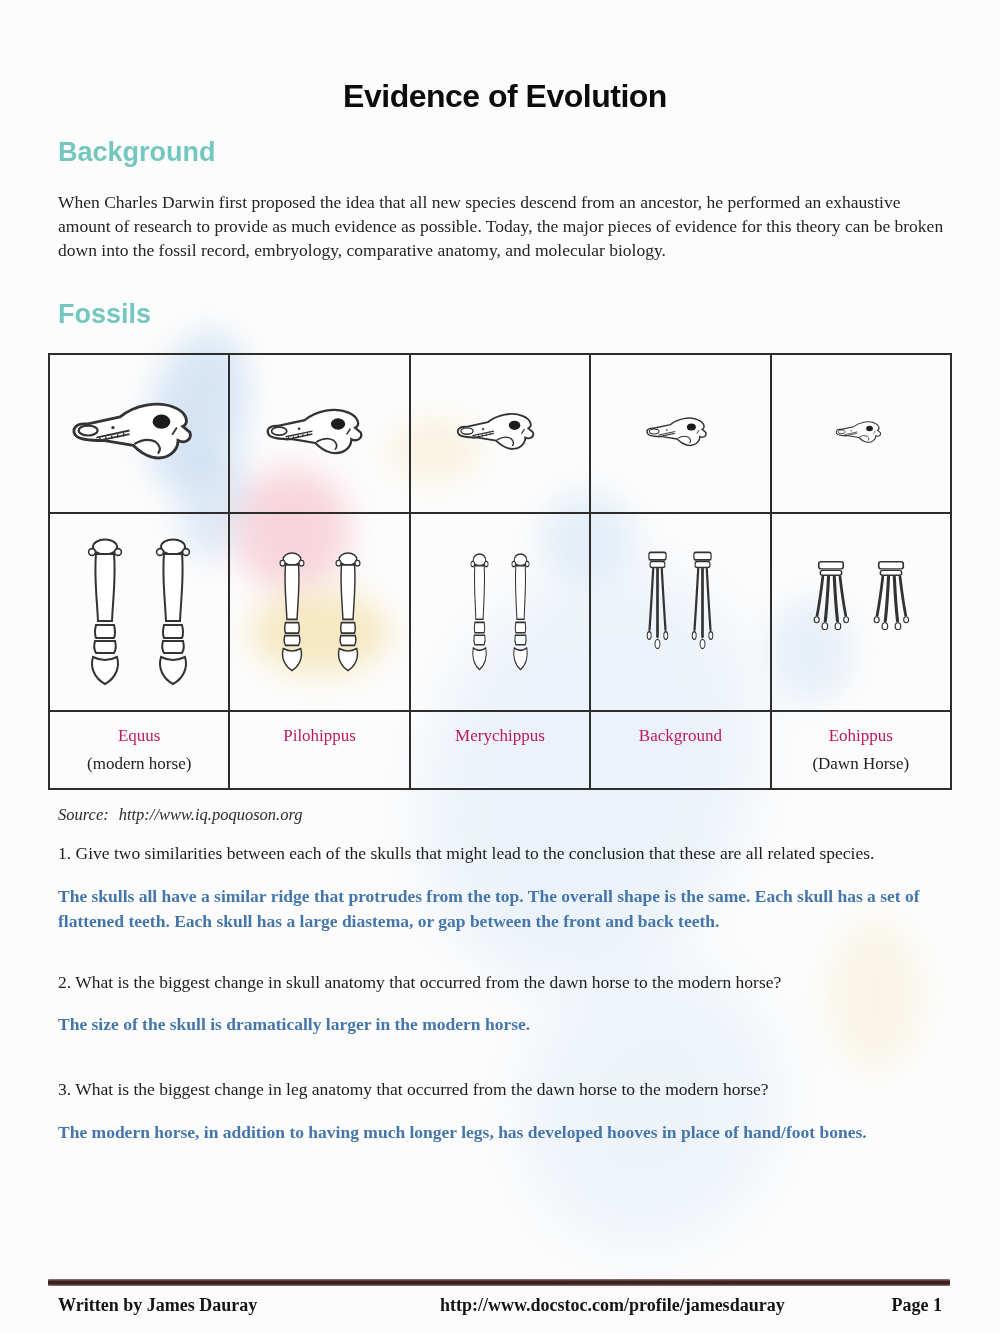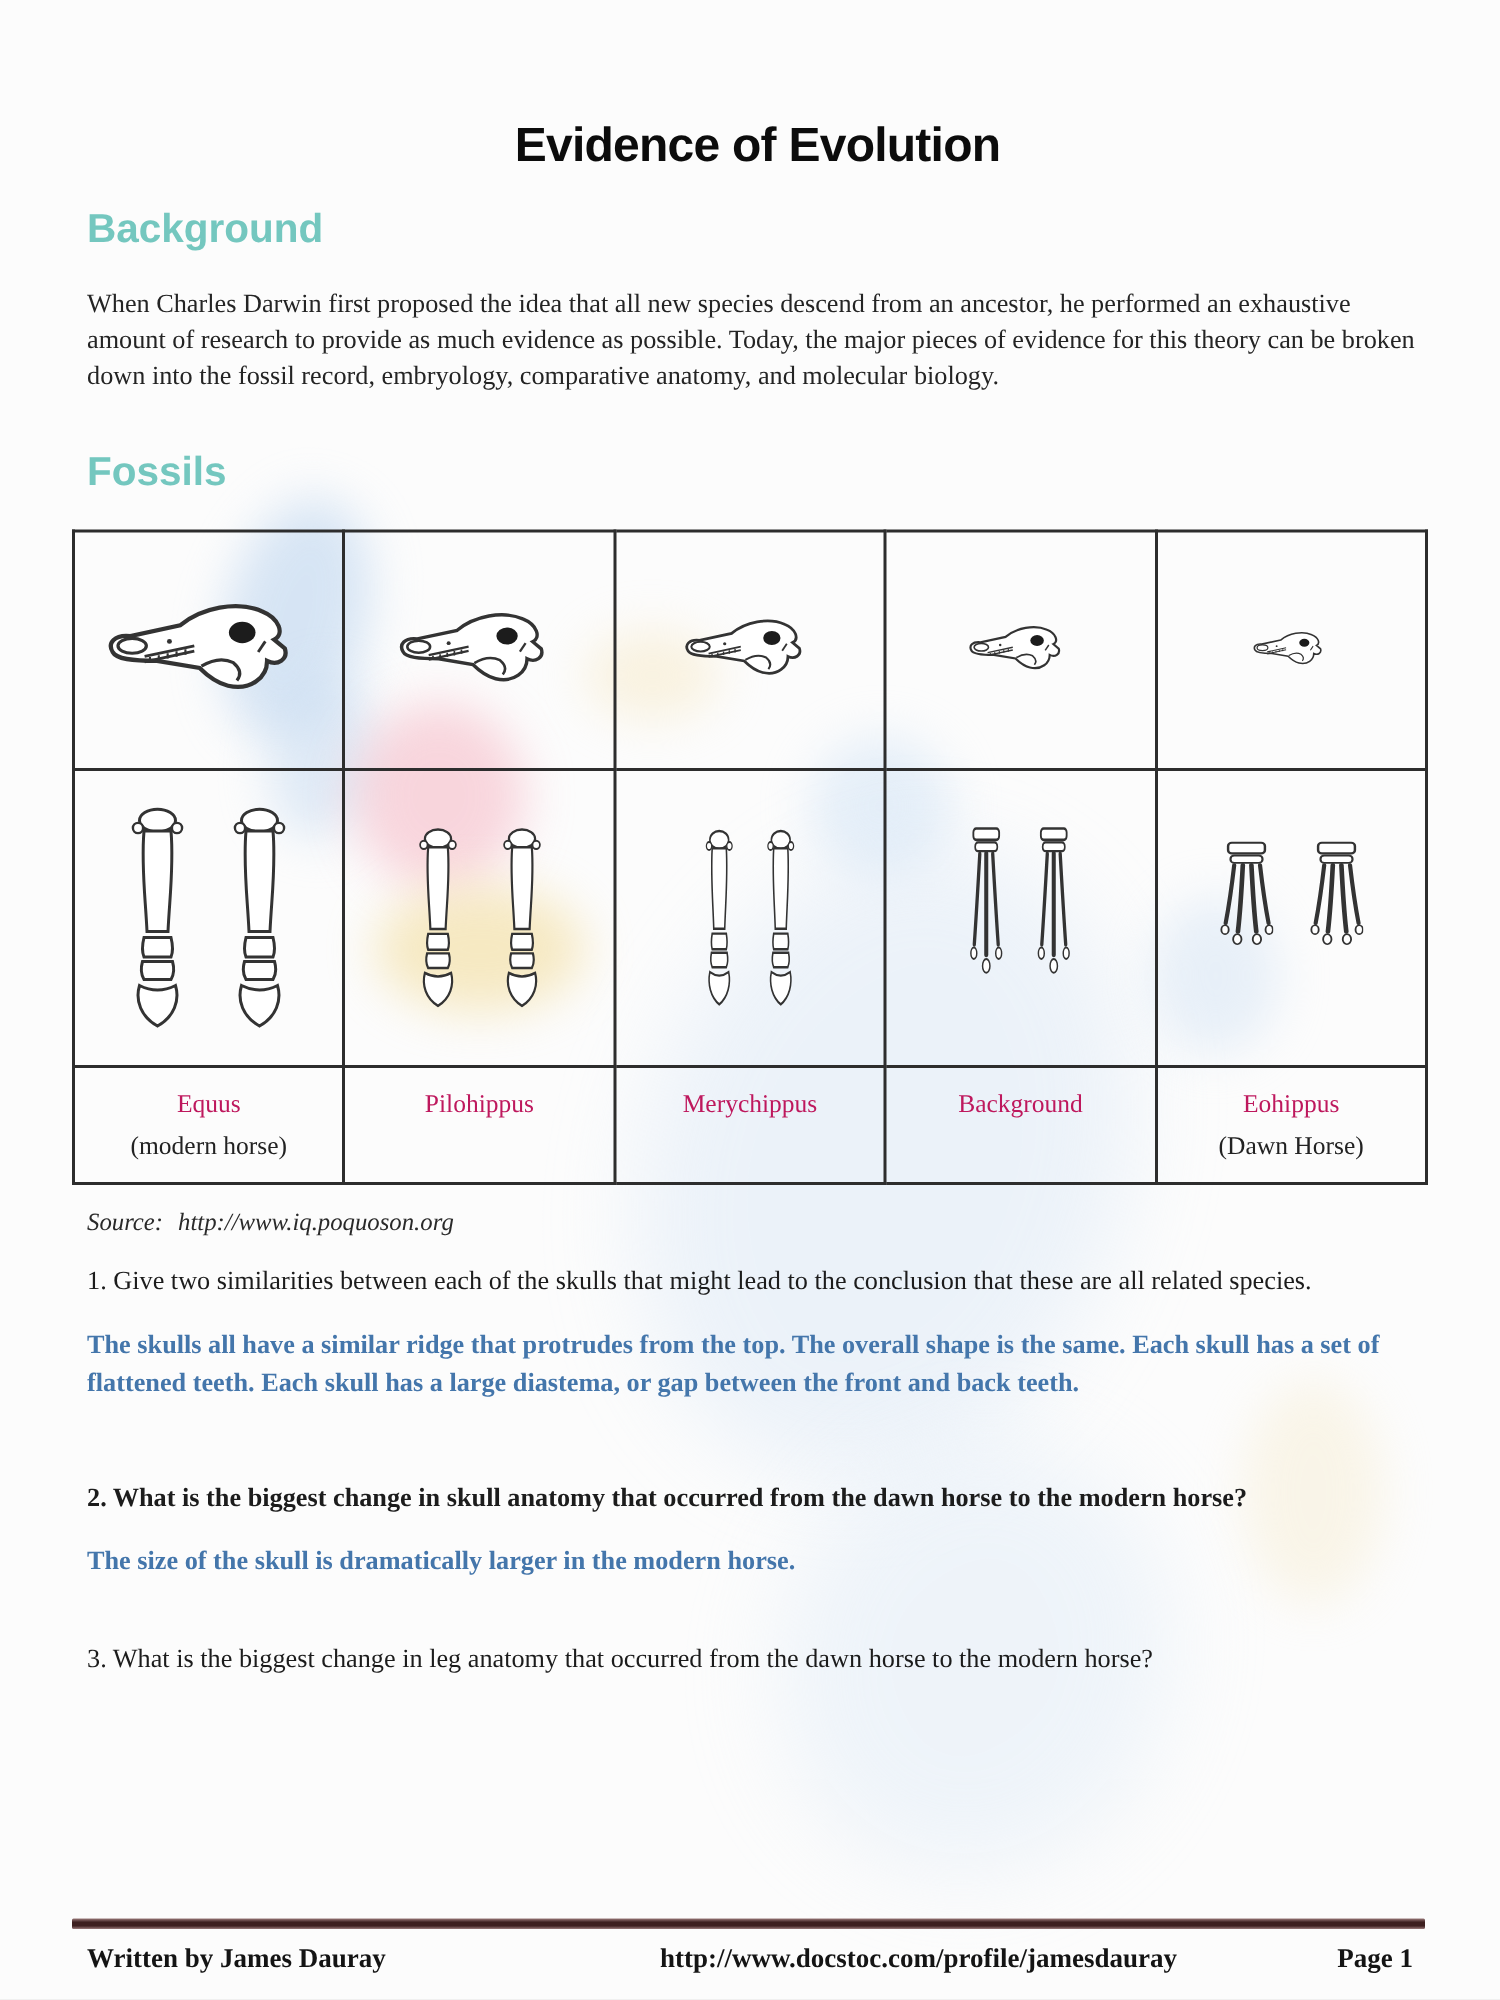--- a/index.html
+++ b/index.html
@@ -53,21 +53,21 @@
   .row-labels td{height:76px;vertical-align:top;}
   .legs-pair{display:flex;justify-content:center;align-items:flex-start;gap:24px;}
   .legs-pair.tight{gap:18px;}
   .label-name{display:block;font-size:17px;margin-top:14px;color:#be185d;}
   .label-sub{display:block;font-size:17px;margin-top:8px;color:#222;}
 
   .source-line{margin-top:15px;font-style:italic;font-size:16.5px;color:#2a2a2a;}
   .source-line .src-url{margin-left:10px;}
 
   .question{font-size:17.5px;line-height:25px;margin-top:15px;max-width:900px;color:#1c1c1c;}
-  .q2{margin-top:52px;font-weight:bold;}
+  .q2{margin-top:36px;}
   .q3{margin-top:40px;}
   .answer{
     font-size:17.5px;line-height:25px;font-weight:bold;
     color:var(--color-answer,#4476ab);
     margin-top:10px;max-width:900px;
   }
   .answer.a2{margin-top:1px;}
   .answer.a3{margin-top:12px;}
 
   .footer{position:absolute;left:0;right:0;bottom:0;height:54px;z-index:2;}
@@ -274,20 +274,21 @@
       <span>Source:</span><span class="src-url">http://www.iq.poquoson.org</span>
     </p>
 
     <p class="question q1">1.  Give two similarities between each of the skulls that might lead to the conclusion that these are all related species.</p>
     <p class="answer a1">The skulls all have a similar ridge that protrudes from the top.  The overall shape is the same.  Each skull has a set of flattened teeth.  Each skull has a large diastema, or gap between the front and back teeth.</p>
 
     <p class="question q2">2.  What is the biggest change in skull anatomy that occurred from the dawn horse to the modern horse?</p>
     <p class="answer a2">The size of the skull is dramatically larger in the modern horse.</p>
 
     <p class="question q3">3. What is the biggest change in leg anatomy that occurred from the dawn horse to the modern horse?</p>
+    <p class="answer a3">The modern horse, in addition to having much longer legs, has developed hooves in place of hand/foot bones.</p>
   </div>
 
   <div class="footer">
     <div class="footer-rule"></div>
     <div class="footer-text">
       <span class="footer-author">Written by James Dauray</span>
       <span class="footer-url">http://www.docstoc.com/profile/jamesdauray</span>
       <span class="footer-page">Page 1</span>
     </div>
   </div>

